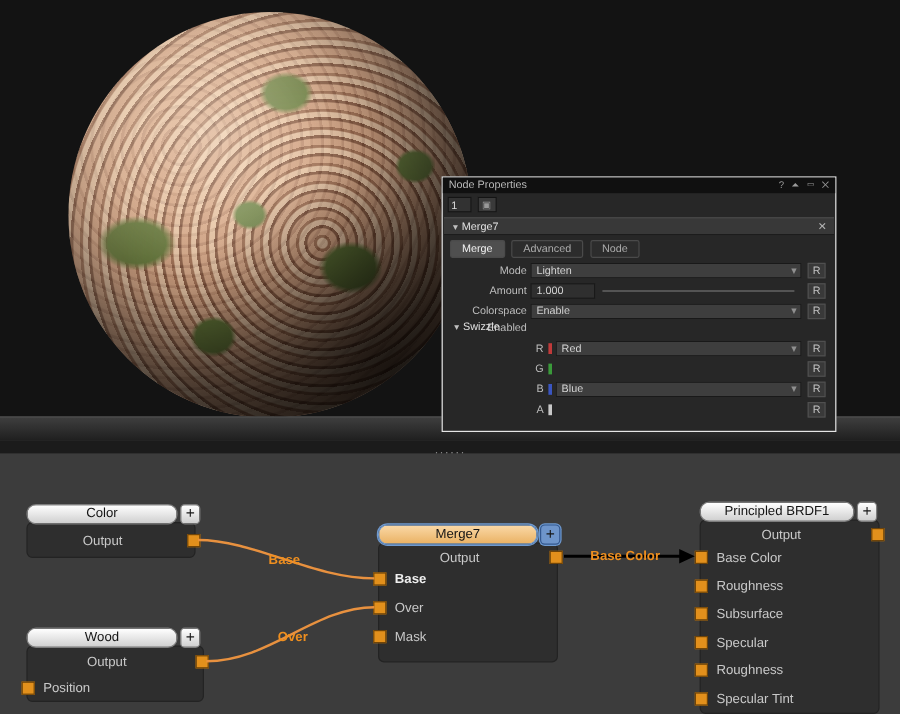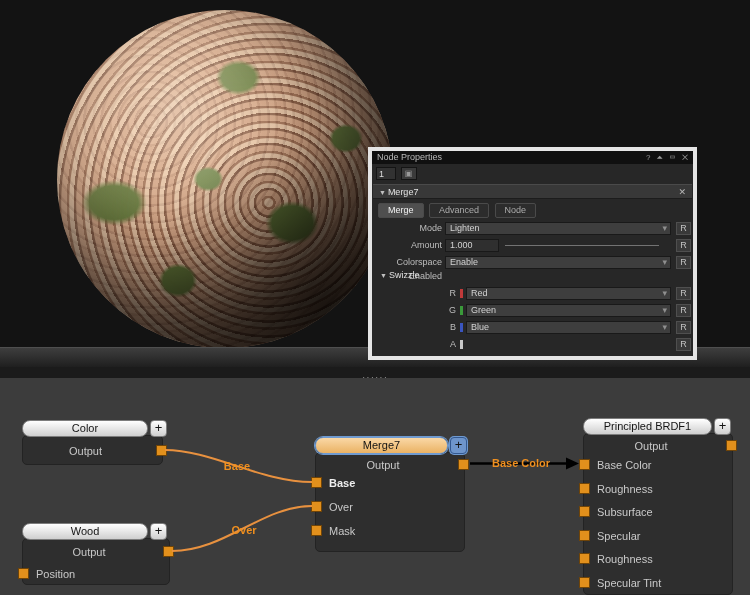--- a/index.html
+++ b/index.html
@@ -44,21 +44,21 @@
   .conn.cout{right:-5px;}
   .sel .g-head{background:linear-gradient(#fad8a6,#eab264);border-color:#6f9ad0;box-shadow:0 0 0 1px #6f9ad0;}
   .sel .g-plus{background:#6e95cb;border-color:#33588f;box-shadow:0 0 0 1px #6f9ad0;}
 
   .wires{position:absolute;left:0;top:0;z-index:3;pointer-events:none;}
   .wire{stroke:#e8913f;stroke-width:2;fill:none;}
   .blackwire{stroke:#000000;stroke-width:2.5;fill:none;}
   .wlabel{fill:#ef8f1f;font-size:11px;font-weight:bold;font-family:"Liberation Sans",sans-serif;}
 
   
-  .panel{position:absolute;left:368px;top:147px;width:329px;height:213px;background:#272727;border:4px solid #e5e5e5;
+  .panel{position:absolute;left:368px;top:147px;width:329px;height:213px;background:#272727;border:1px solid #e5e5e5;
          box-sizing:border-box;z-index:6;font-size:9px;color:#c5c5c5;}
   .ptitle{position:absolute;left:0;top:0;right:0;height:13px;background:#101010;color:#b9b9b9;line-height:13px;padding-left:5px;}
   .pticons{position:absolute;right:3px;top:0;height:13px;line-height:13px;color:#9a9a9a;font-size:8px;letter-spacing:2px;z-index:2;}
   .pticons span{cursor:pointer;}
   .ptoolbar{position:absolute;left:4px;top:16px;height:13px;}
   .idx{display:inline-block;width:20px;height:13px;background:#323232;border:1px solid #141414;color:#ddd;font-size:9px;
        line-height:11px;padding:0 0 0 2px;box-sizing:border-box;vertical-align:top;font-family:"Liberation Sans",sans-serif;}
   .tbtn{display:inline-block;width:16px;height:13px;background:#3a3a3a;border:1px solid #141414;color:#999;font-size:8px;
         line-height:11px;text-align:center;box-sizing:border-box;vertical-align:top;margin-left:2px;cursor:pointer;}
   .nhead{position:absolute;left:1px;right:1px;top:33px;height:15px;background:#383838;border-top:1px solid #4a4a4a;
@@ -214,21 +214,20 @@
     <div class="prow" style="top:135px">
       <div class="plabel pl84">R</div>
       <div class="tick" style="background: rgb(192, 58, 58);"></div>
       <div class="dd" style="left:94px;width:205px">Red</div>
       <div class="rbtn">R</div>
     </div>
 
     <div class="prow" style="top:152px">
       <div class="plabel pl84">G</div>
       <div class="tick" style="background: rgb(58, 154, 58);"></div>
-      <div class="dd" style="left:94px;width:205px">Green</div>
       <div class="rbtn">R</div>
     </div>
 
     <div class="prow" style="top:169px">
       <div class="plabel pl84">B</div>
       <div class="tick" style="background: rgb(58, 85, 192);"></div>
       <div class="dd" style="left:94px;width:205px">Blue</div>
       <div class="rbtn">R</div>
     </div>
 

